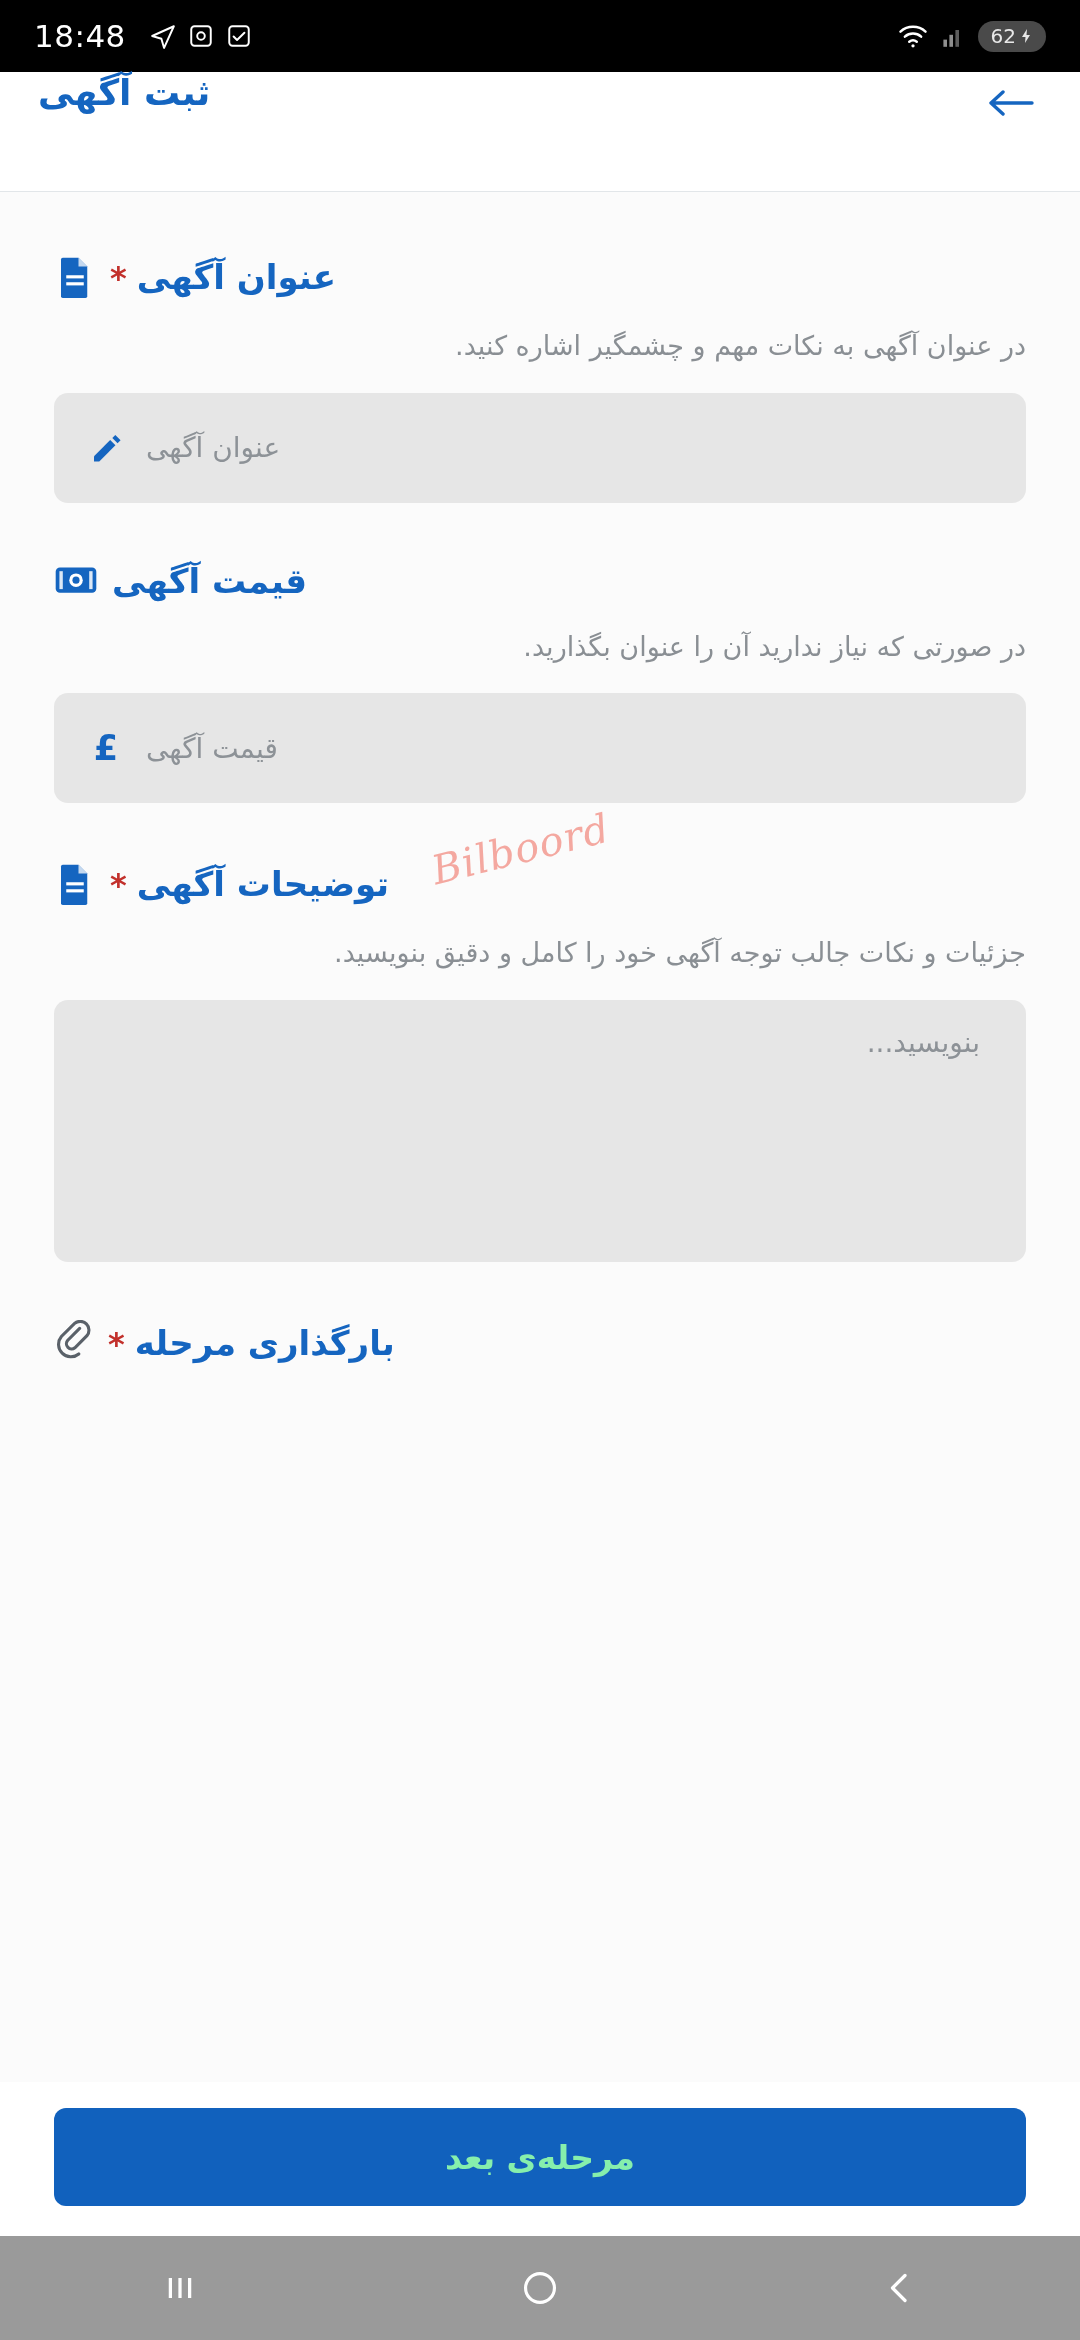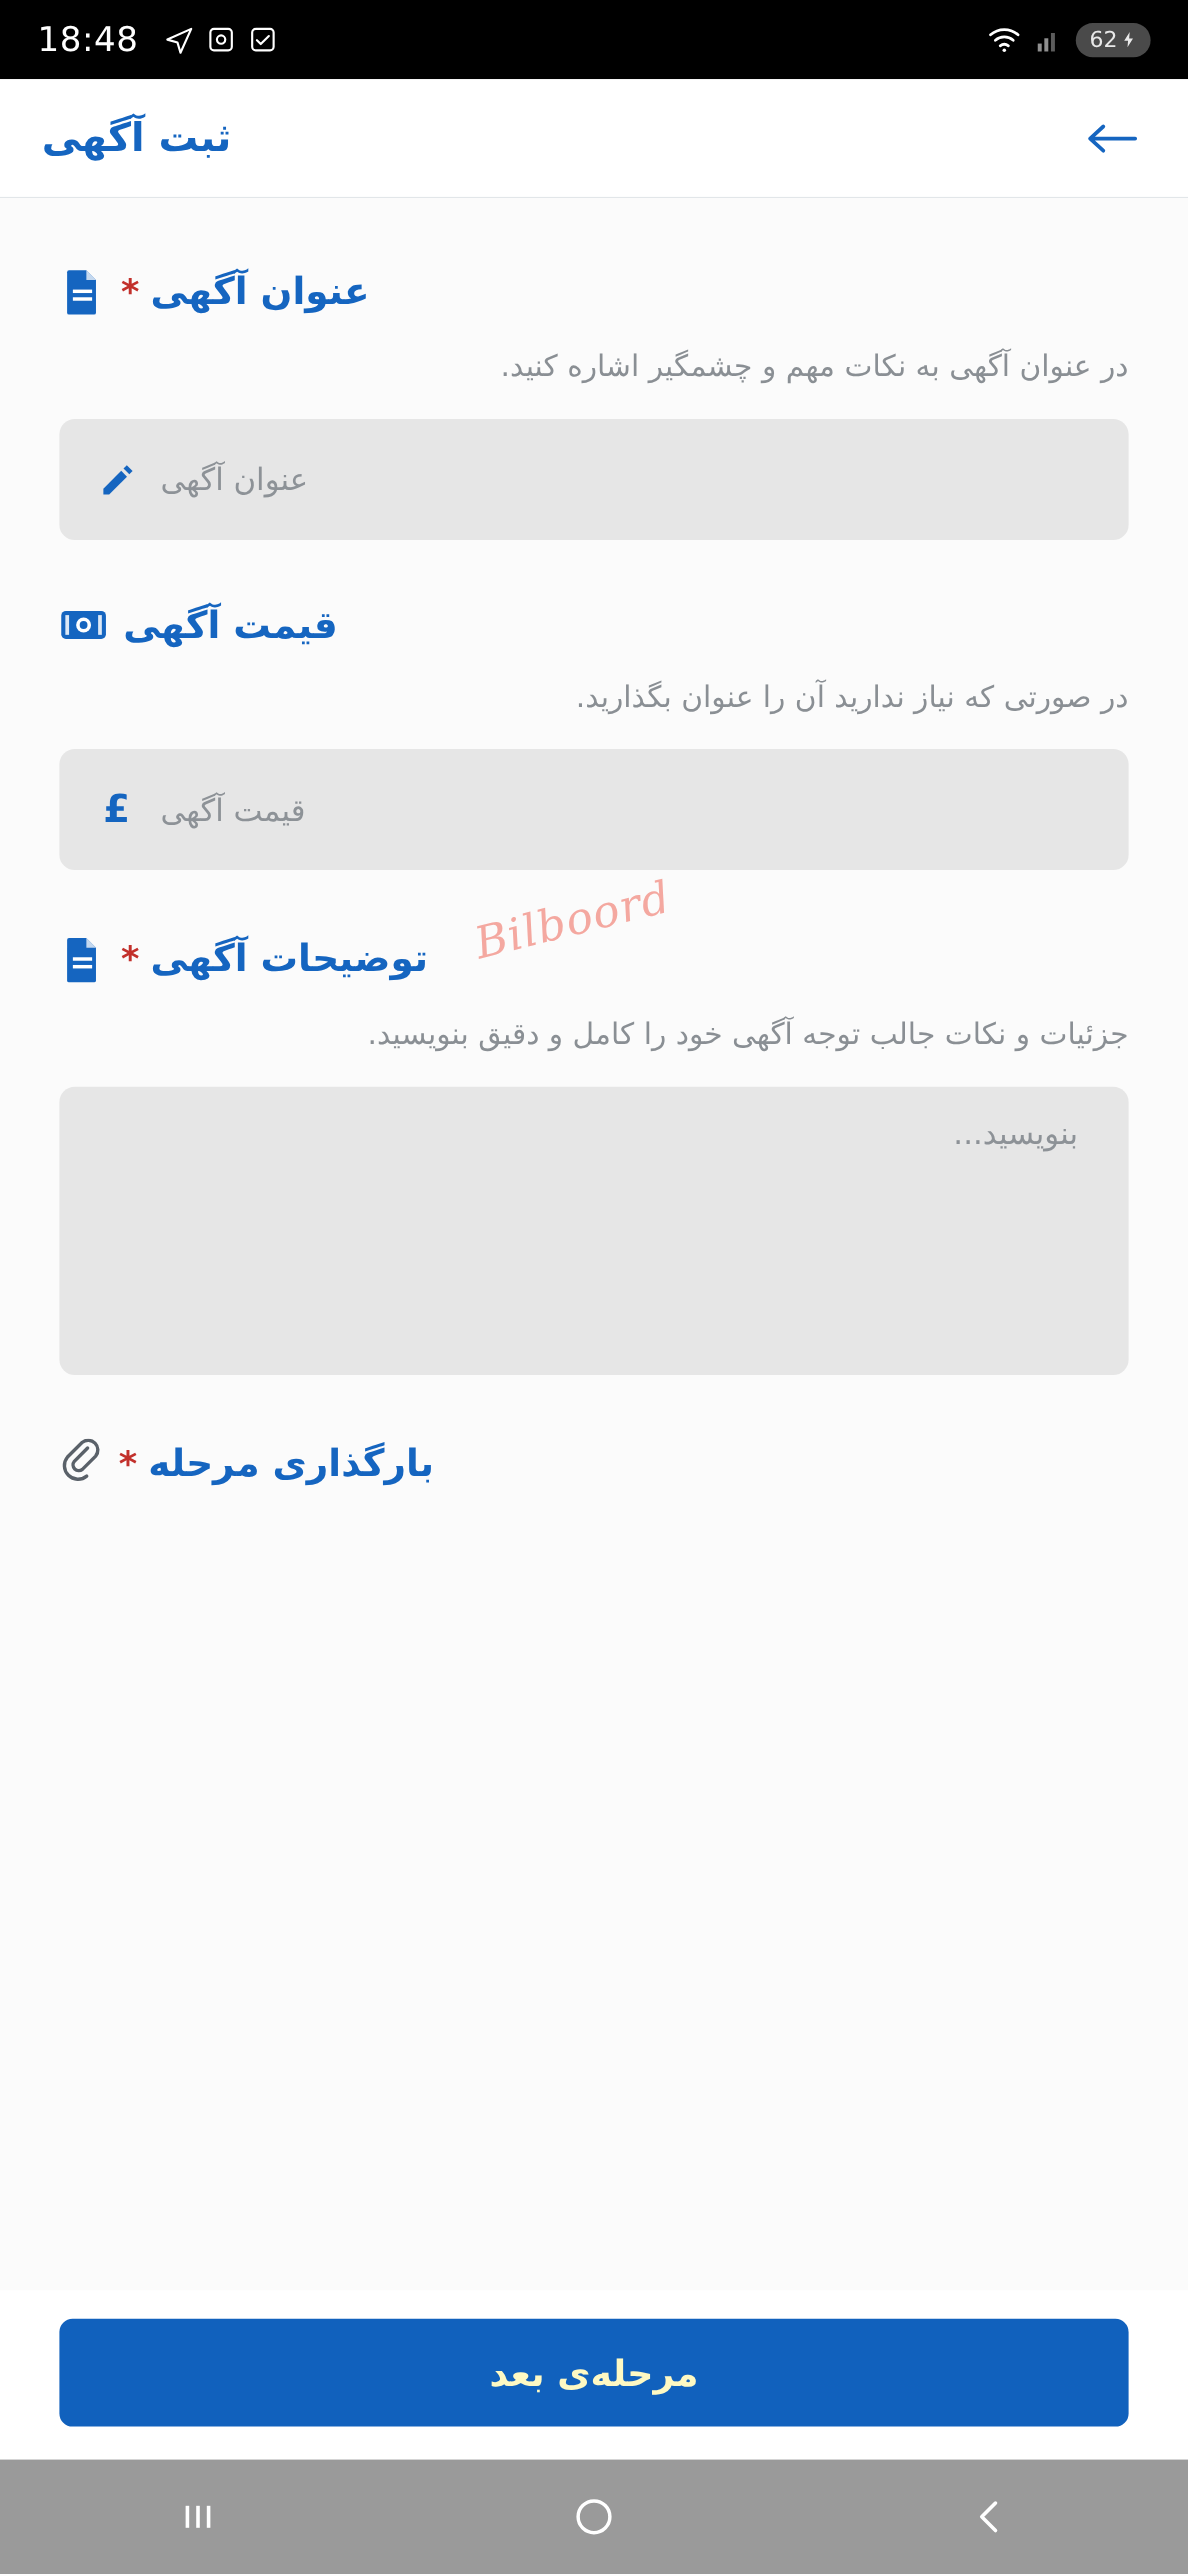--- a/index.html
+++ b/index.html
@@ -49,24 +49,24 @@
     border-radius: 16px;
     font-size: 20px;
     padding: 3px 13px 4px 13px;
     display: flex;
     align-items: center;
     gap: 3px;
   }
 
   
   .app-bar {
-    height: 108px;
+    height: 120px;
     background: #ffffff;
     display: flex;
-    align-items: center;
+    align-items: flex-start;
     justify-content: space-between;
     padding: 0 38px;
     border-bottom: 1px solid #e2e6e9;
     flex: 0 0 auto;
   }
   .app-title {
     font-size: 36px;
     color: #1565c0;
     font-weight: 700;
   }
@@ -170,21 +170,21 @@
   
   .bottom-bar {
     flex: 0 0 auto;
     background: #ffffff;
     padding: 26px 54px 30px 54px;
   }
   .primary-btn {
     width: 100%;
     height: 98px;
     background: #1161bd;
-    color: #fef9c3;
+    color: #86efac;
     border: none;
     border-radius: 12px;
     font-size: 33px;
     font-weight: 700;
     font-family: "DejaVu Sans", "Liberation Sans", sans-serif;
     cursor: pointer;
     margin-left: 40px;
   }
 
   

